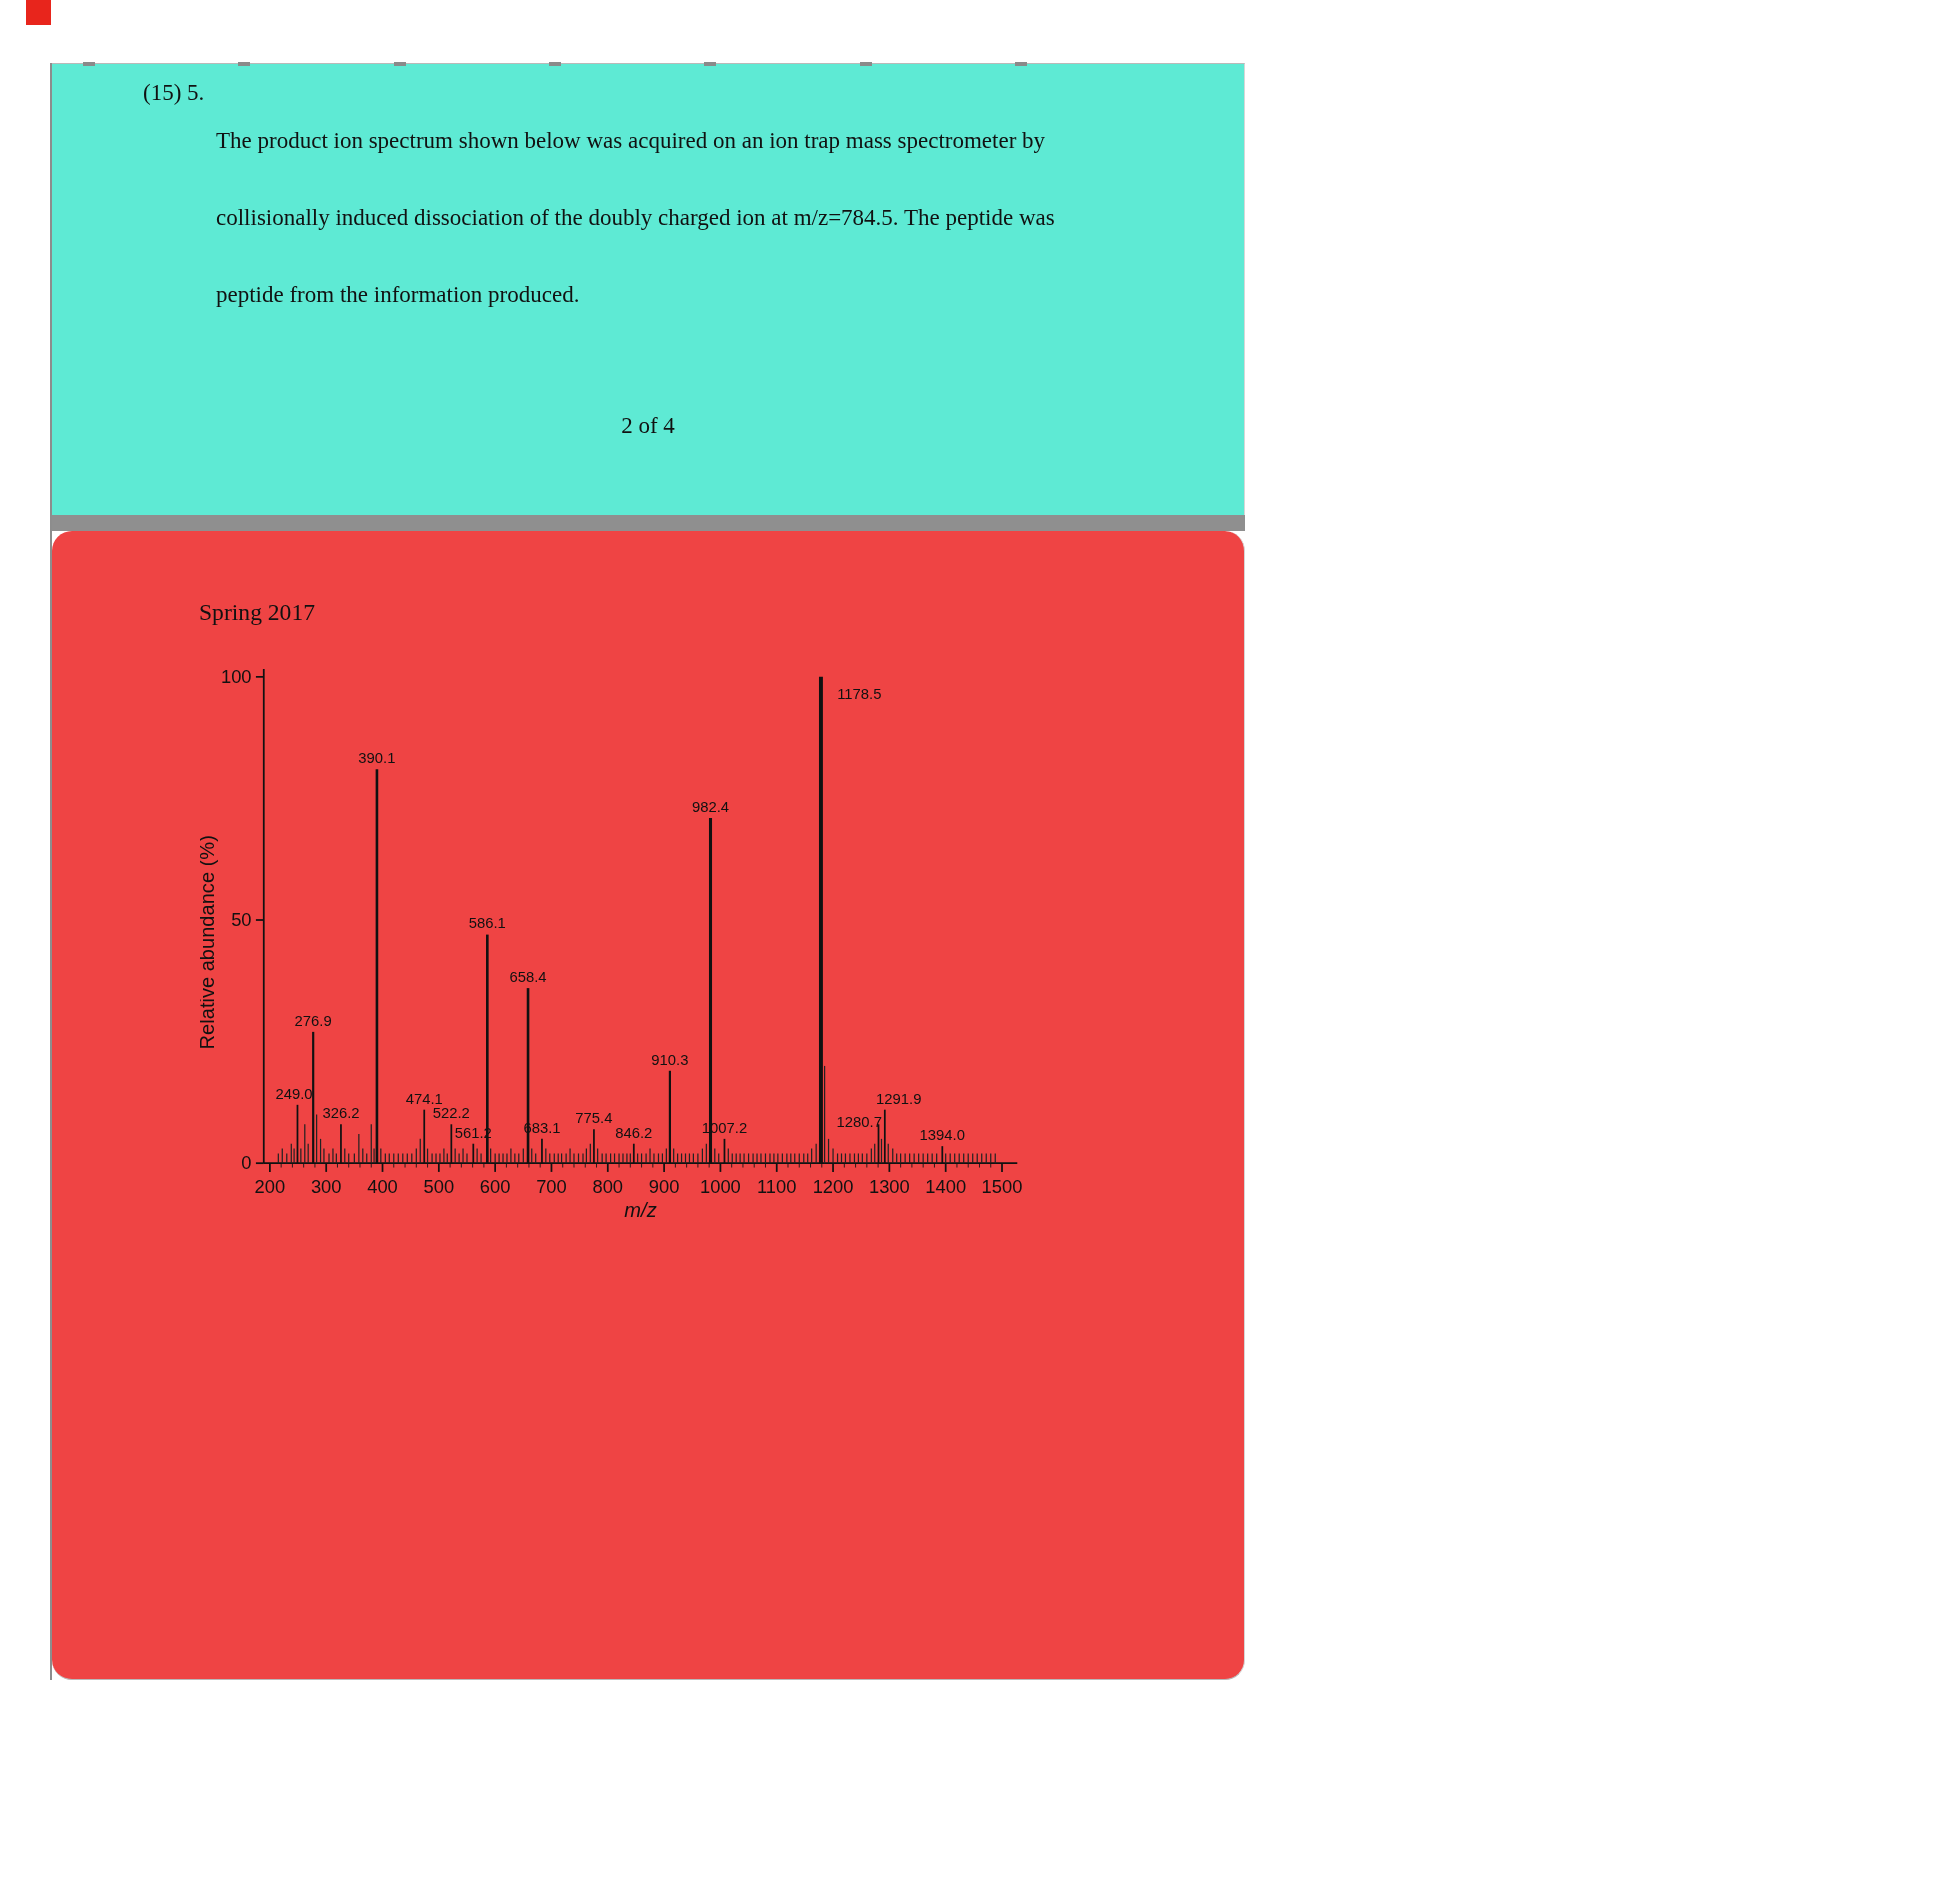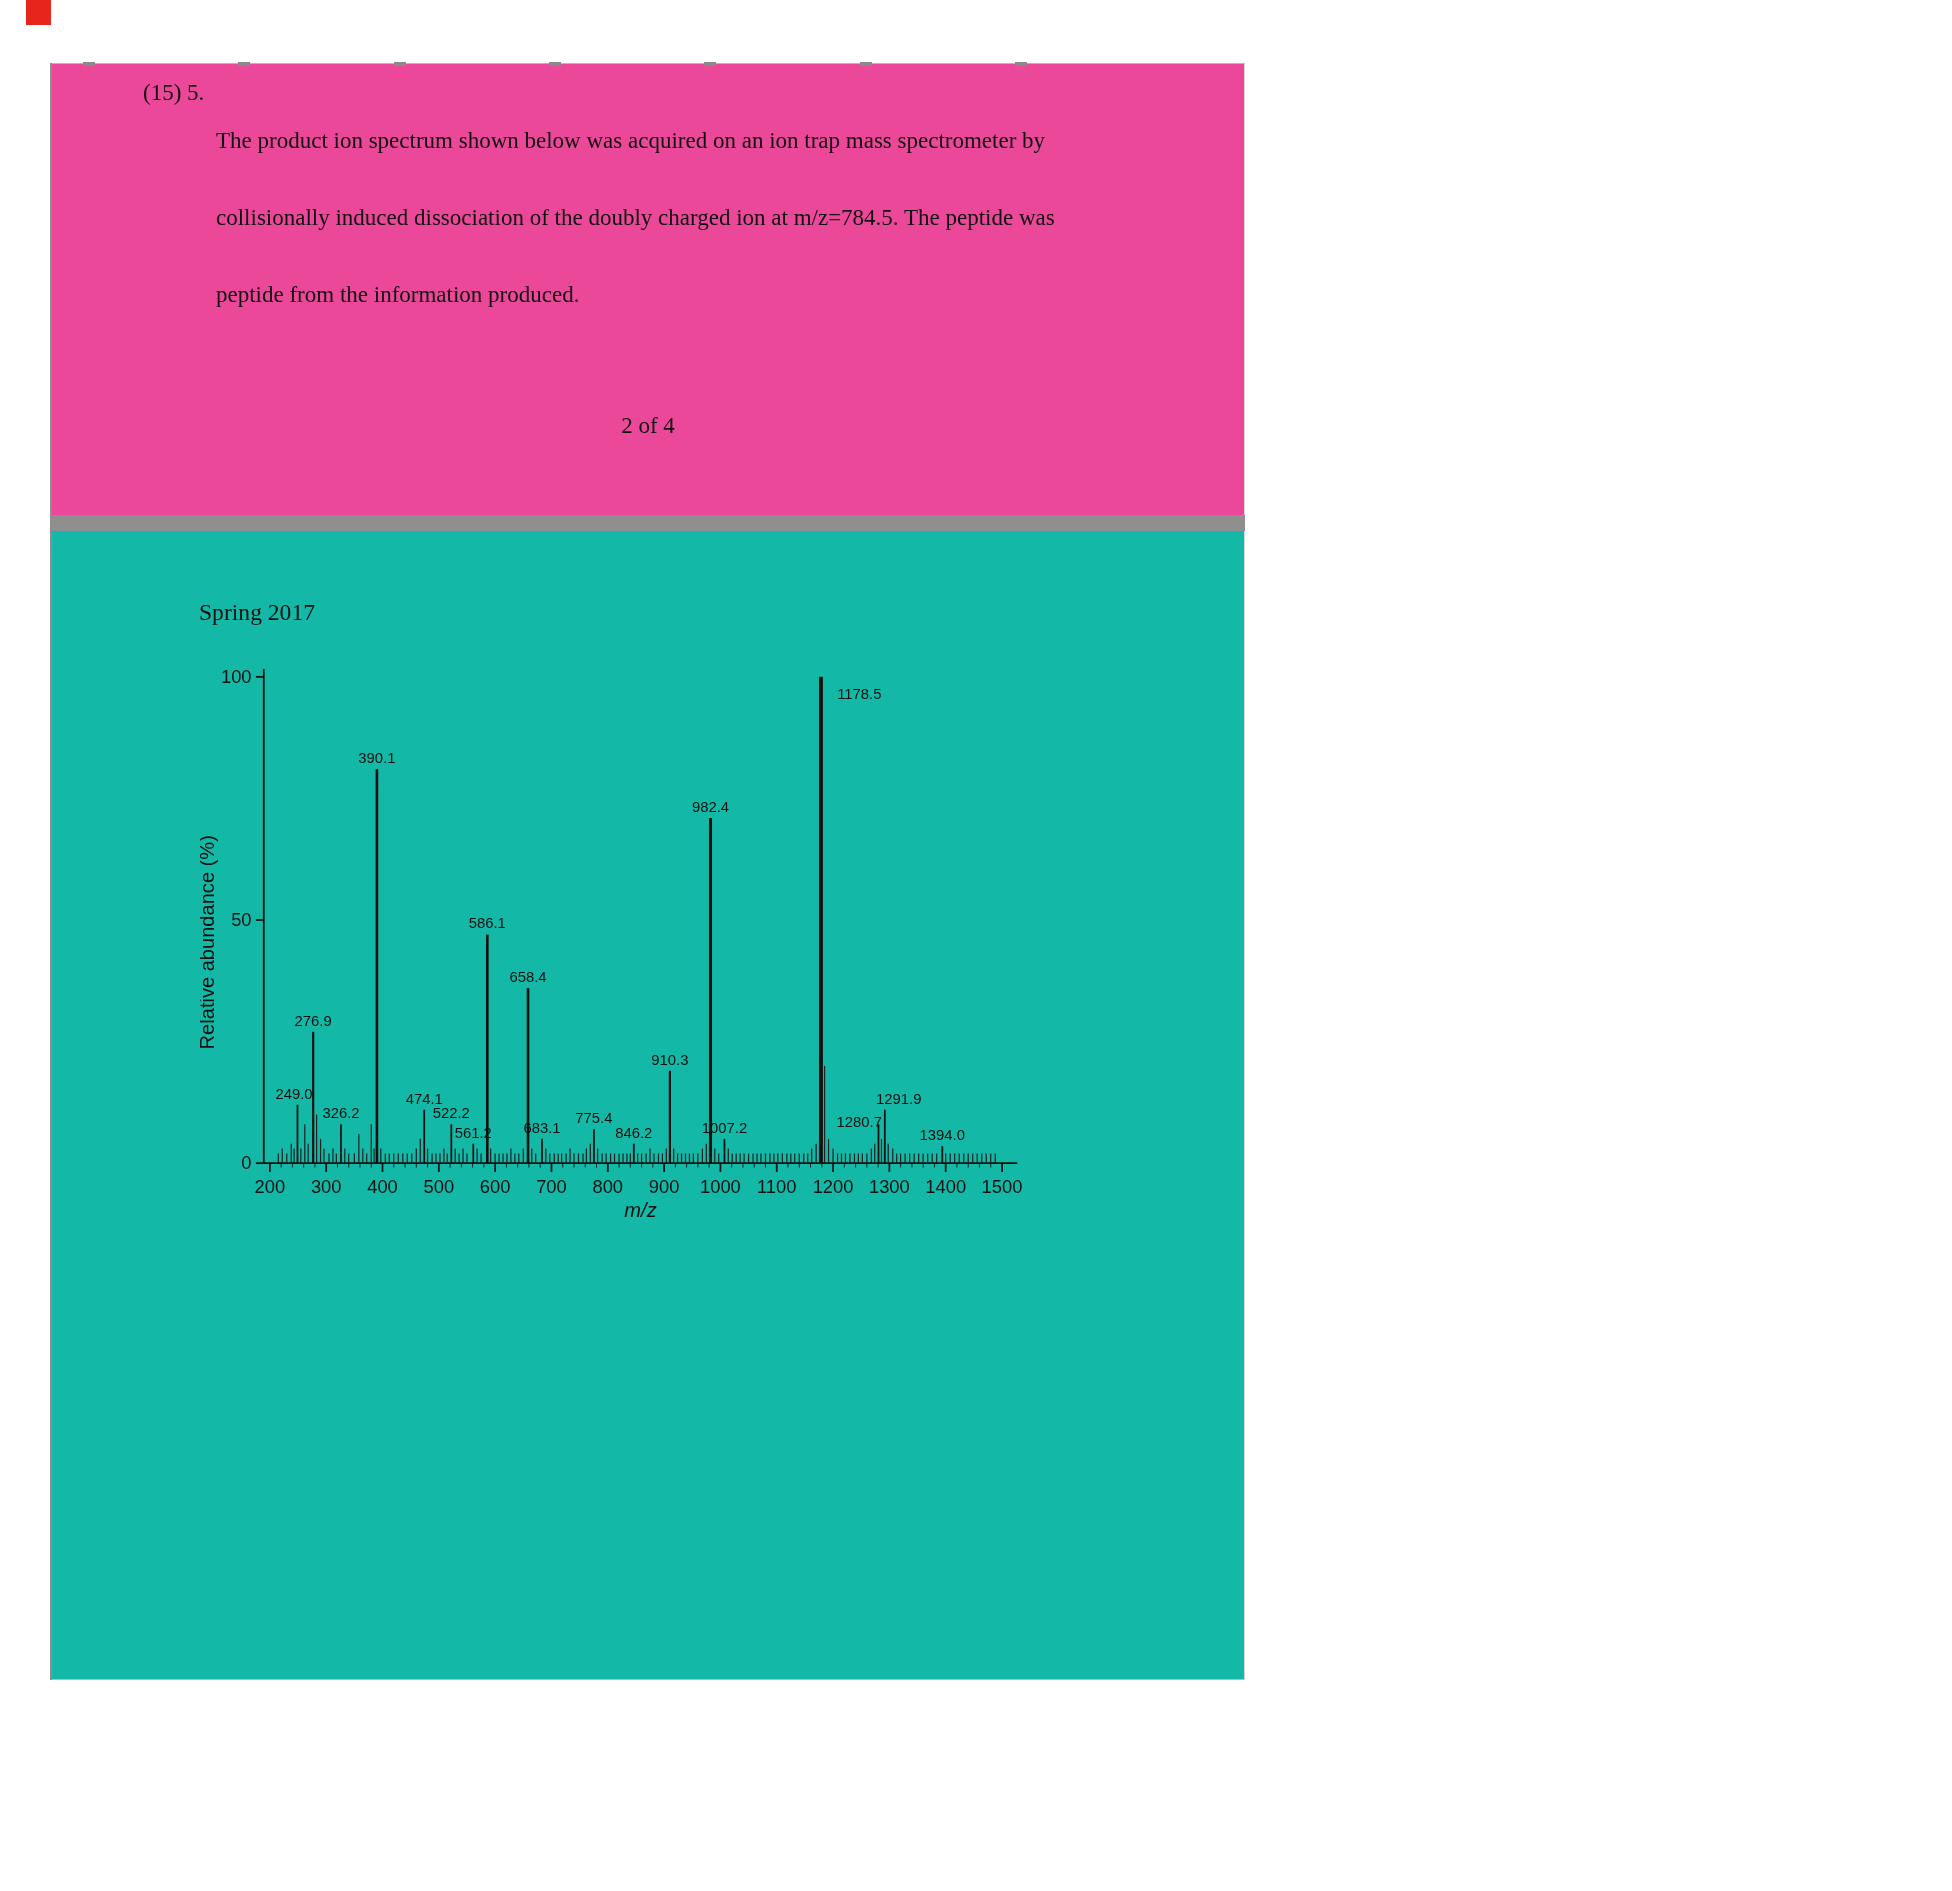--- a/index.html
+++ b/index.html
@@ -14,21 +14,21 @@
   .red-marker {
     position:absolute; left:26px; top:0; width:24.5px; height:24.5px;
     background:#e8251c;
   }
   .viewer {
     position:absolute; left:50px; top:63px; width:1195px;
     background:#fff;
     border-left:2.6px solid #8d8d8d;
   }
   .page1 {
-    position:relative; height:452px; background:#ec4899;
+    position:relative; height:452px; background:#5eead4;
     border-top:1.7px solid #b9b9b9;
     border-right:0.9px solid #d6d6d6;
   }
   .edge-mark {
     position:absolute; top:-1.7px; height:3.5px; width:12.2px; background:#8a8a8a;
   }
   .question {
     position:absolute; left:91px; top:14px;
     display:flex;
     font-size:23px; line-height:29px;
@@ -36,23 +36,24 @@
   .q-number { width:73px; flex:none; white-space:nowrap; }
   .q-lines div { white-space:nowrap;margin-top:48px; }
   .page-indicator {
     position:absolute; top:349px; left:0; width:100%;
     text-align:center; font-size:23px;
   }
   .divider {
     height:15.7px; background:#8f8f8f;
   }
   .page2 {
-    position:relative; height:1149px; background:#14b8a6;
+    position:relative; height:1149px; background:#ef4444;
     border-bottom:1.7px solid #b9b9b9;
     border-right:0.9px solid #d6d6d6;
+    border-radius:20px;
   }
   .term-label {
     position:absolute; left:147px; top:68px;
     font-size:23.6px;
   }
   .spectrum-wrap {
     position:absolute; left:148px; top:131px; width:847px; height:585px;
   }
   svg text { font-family:"Liberation Sans", sans-serif; }
 </style>

